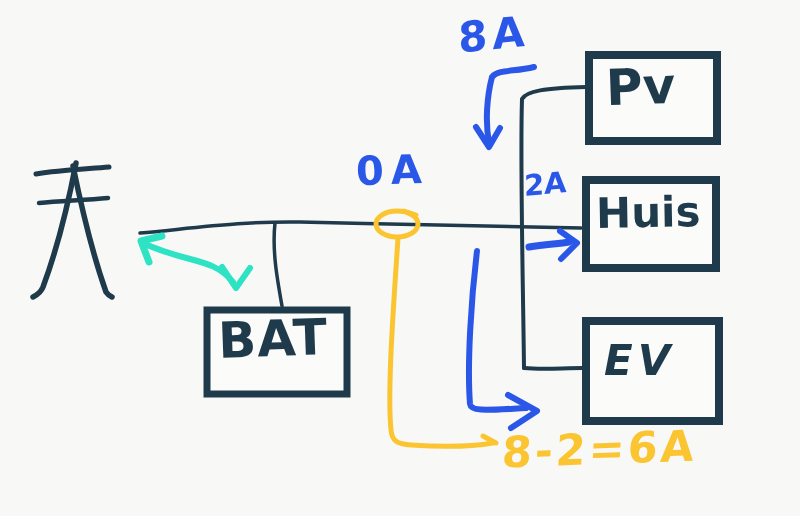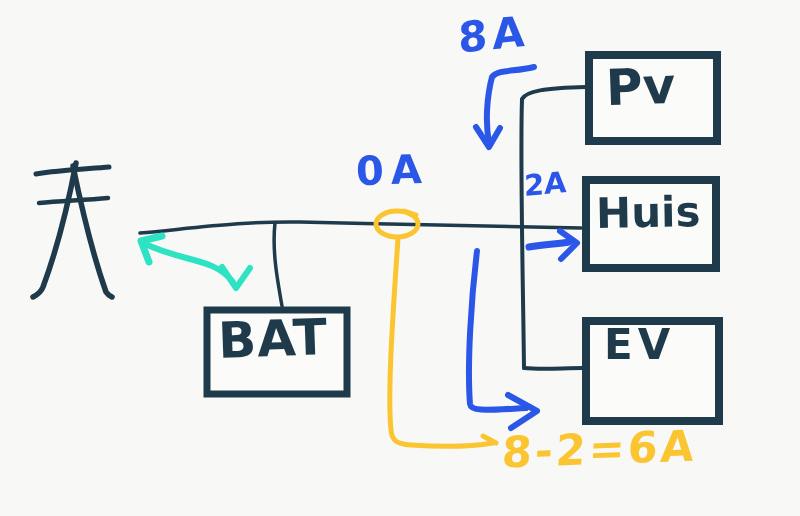--- a/index.html
+++ b/index.html
@@ -21,21 +21,21 @@
 
   .box-label {
     position:absolute;
     color: var(--ink, #1e3a4b);
     font-weight: 600;
     white-space: nowrap;
     line-height: 1;
   }
   .lbl-pv   { left:606px; top:62px;  font-size:50px; transform: rotate(-2deg); }
   .lbl-huis { left:596px; top:192px; font-size:42px; transform: rotate(-1deg); }
-  .lbl-ev   { left:604px; top:324px; font-size:42px; letter-spacing:5px; }
+  .lbl-ev   { left:604px; top:340px; font-size:42px; font-style:italic; letter-spacing:5px; }
   .lbl-bat  { left:218px; top:314px; font-size:50px; transform: rotate(-2deg); letter-spacing:1px; }
 
   .ann {
     position:absolute;
     font-weight: 600;
     white-space: nowrap;
     line-height: 1;
   }
   .ann-blue   { color: var(--blue, #2b57e8); }
   .ann-yellow { color: var(--yellow, #fbc531); }

